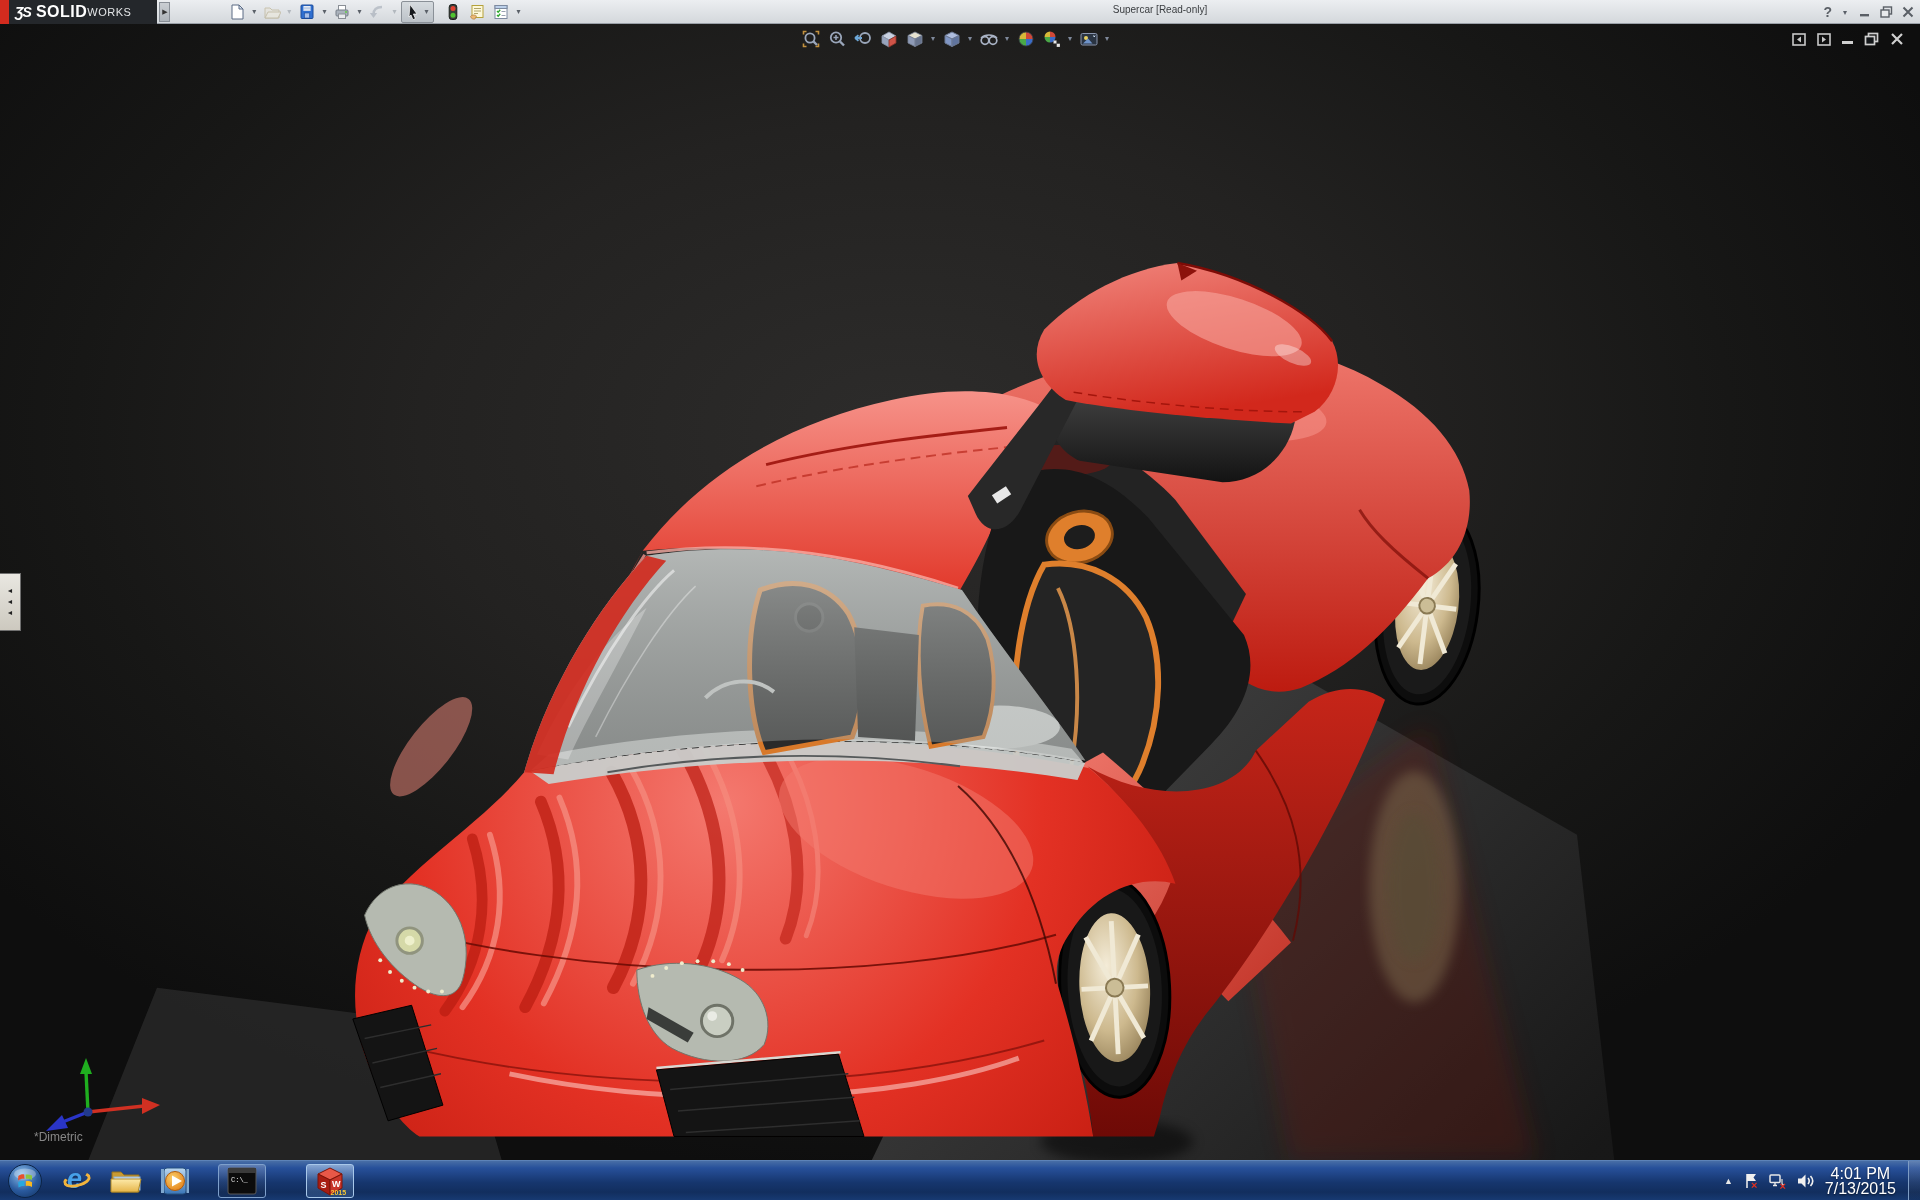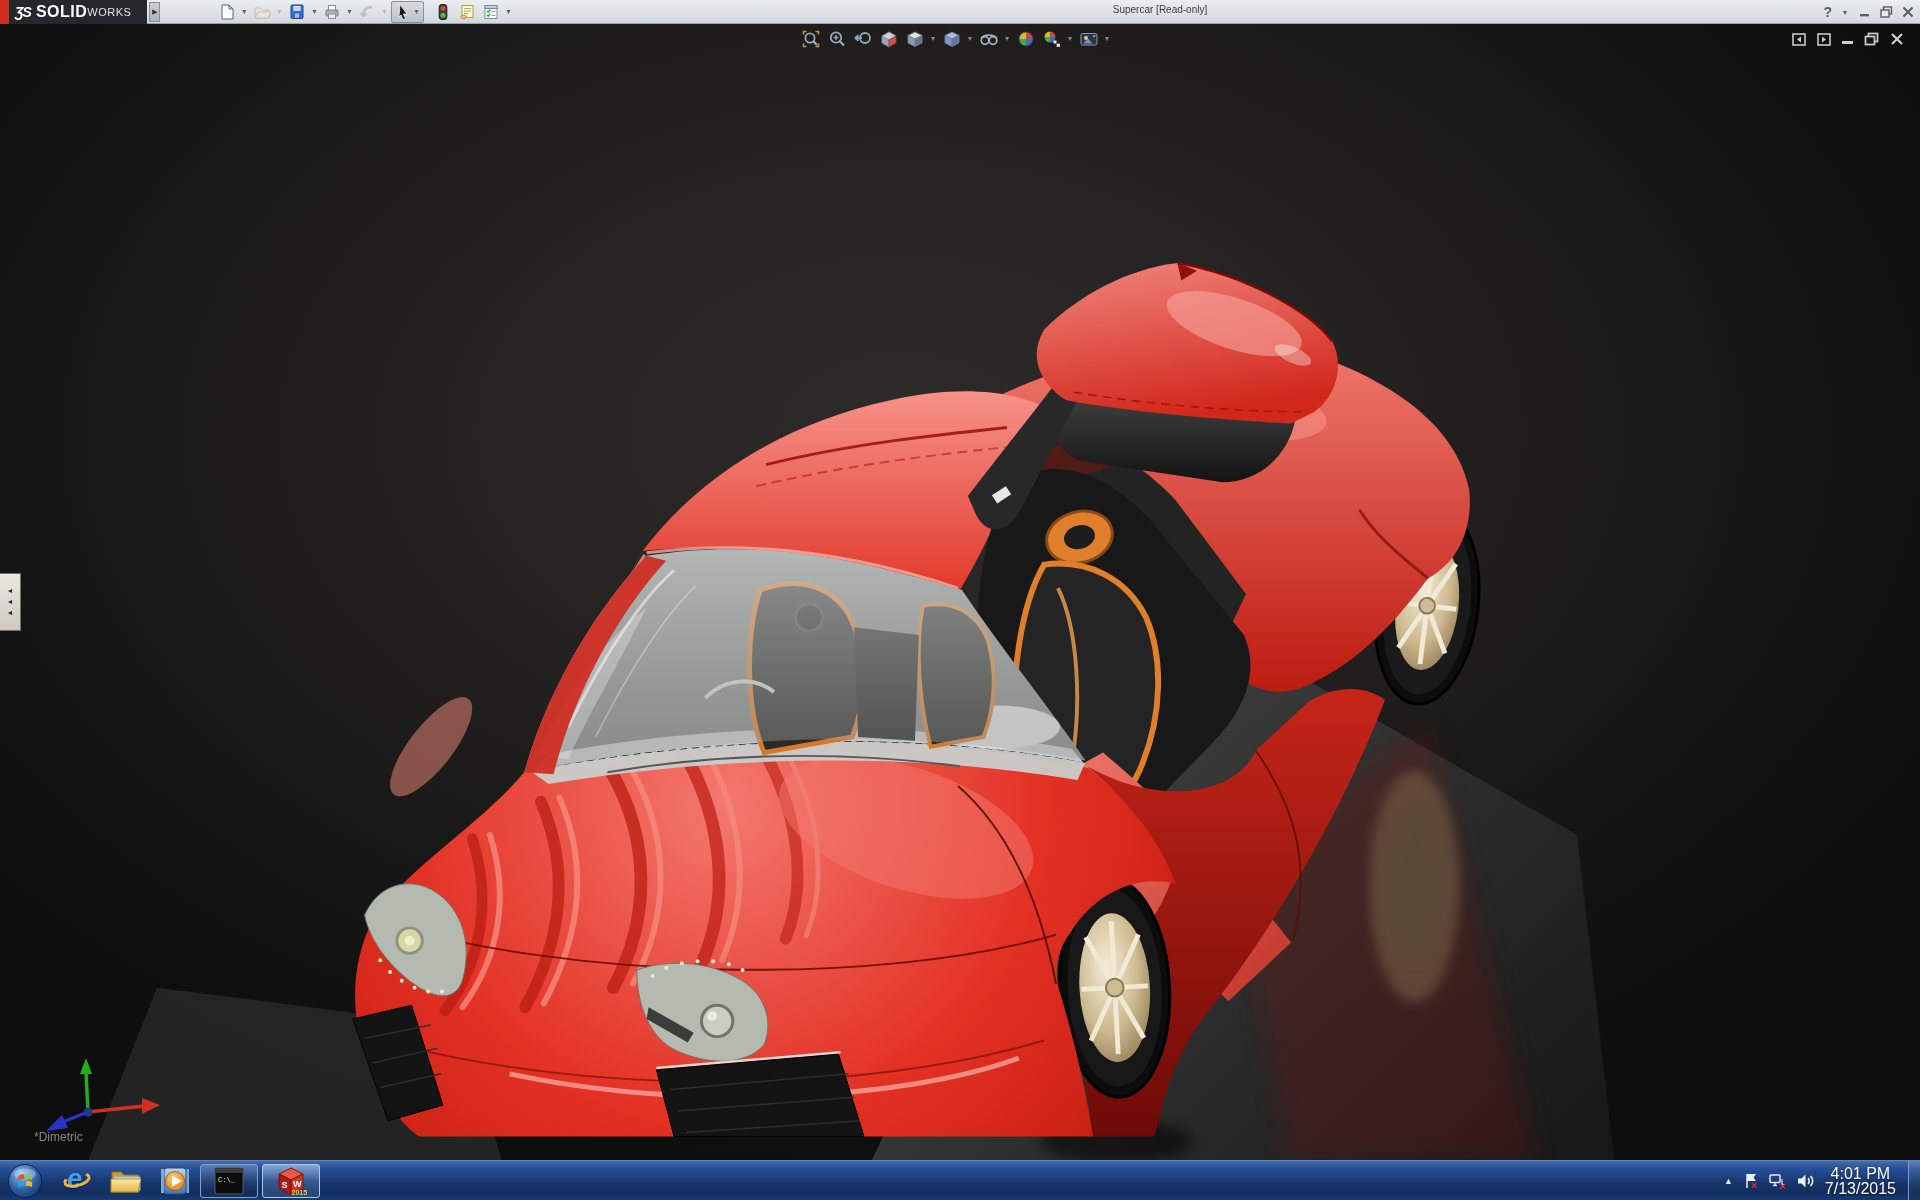--- a/index.html
+++ b/index.html
@@ -4,21 +4,21 @@
 <style>
   * { margin:0; padding:0; box-sizing:border-box; }
   html,body { width:1920px; height:1200px; overflow:hidden; font-family:"Liberation Sans", sans-serif; background:#000; }
   .stage { position:relative; width:1920px; height:1200px; }
 
   
   .titlebar { position:absolute; top:0; left:0; width:1920px; height:24px;
     background:linear-gradient(#eceef1,#d4d8dc); border-bottom:1px solid #9aa0a8;
     display:flex; align-items:center; z-index:30; }
   .accent { width:9px; height:24px; background:#d32b1e; }
-  .logoPanel { height:24px; background:#24272b; color:#fff; display:flex; align-items:center; padding:0 16px 0 6px; }
+  .logoPanel { height:24px; background:#24272b; color:#fff; display:flex; align-items:center; padding:0 26px 0 6px; }
   .logoGlyph { font-style:italic; font-weight:bold; font-size:14px; margin-right:5px; letter-spacing:-1px; }
   .logoBold { font-weight:bold; font-size:16px; letter-spacing:.5px; }
   .logoLight { font-weight:normal; font-size:11px; letter-spacing:.5px; color:#e4e6e8; }
   .logoTab { width:11px; height:20px; background:linear-gradient(#caced3,#aeb4ba); border:1px solid #888e96; margin-left:2px;
     display:flex; align-items:center; justify-content:center; font-size:7px; color:#333; }
   .tbTools { display:flex; align-items:center; margin-left:56px; gap:2px; }
   .tbBtn { display:flex; align-items:center; padding:1px 2px; border-radius:2px; }
   .tbBtn svg { display:block; }
   .tbBtn.dis { opacity:.45; }
   .tbBtn.pressed { border:1px solid #8a9097; background:linear-gradient(#d6dbdf,#bbc1c7); }
@@ -47,21 +47,21 @@
 
   .triad { position:absolute; left:8px; top:1032px; z-index:4; }
   .orientLabel { position:absolute; left:18px; top:1106px; font-size:12px; color:#878787; z-index:4;margin-left:16px; }
 
   
   .taskbar { position:absolute; top:1160px; left:0; width:1920px; height:40px; z-index:40;
     background:linear-gradient(#486ea6 0%, #27509a 18%, #16366e 55%, #122e5e 80%, #173a72 100%);
     border-top:1px solid #5d83b8; display:flex; align-items:center; }
   .startOrb { width:38px; height:38px; margin:0 10px 0 6px; display:flex; align-items:center; justify-content:center; }
   .tkIcon { width:44px; height:38px; display:flex; align-items:center; justify-content:center; margin:0 2px; }
-  .tkBtn { width:58px; height:34px; margin:0 2px; border:1px solid #7ea0cc; border-radius:3px;
+  .tkBtn { width:48px; height:34px; margin:0 20px; border:1px solid #7ea0cc; border-radius:3px;
     background:linear-gradient(rgba(255,255,255,.22),rgba(255,255,255,.06) 48%,rgba(0,0,0,.12));
     display:flex; align-items:center; justify-content:center; }
   .tkBtn.active { background:linear-gradient(rgba(205,228,252,.55),rgba(150,190,235,.25) 50%,rgba(90,130,180,.25)); border-color:#a8c8ea; }
   .ieWrap { position:relative; width:30px; height:30px; }
   .ieE { position:absolute; left:4px; top:-2px; font-size:27px; font-weight:bold; font-style:italic; color:#46a0e8;
     text-shadow:0 1px 2px rgba(0,0,0,.4); }
   .ieRing { position:absolute; left:0px; top:7px; width:28px; height:14px; border:3px solid #f2b43c; border-top-color:transparent;
     border-radius:50%; transform:rotate(-14deg); }
   .tray { position:absolute; right:0; top:0; height:40px; display:flex; align-items:center; }
   .trayArrow { color:#e8e8e8; font-size:9px; margin-right:10px; }

